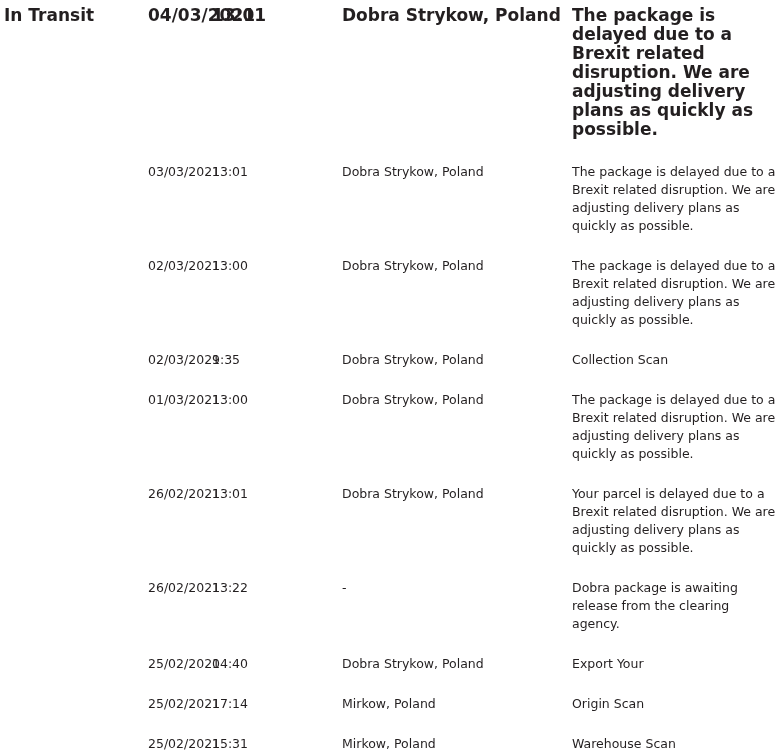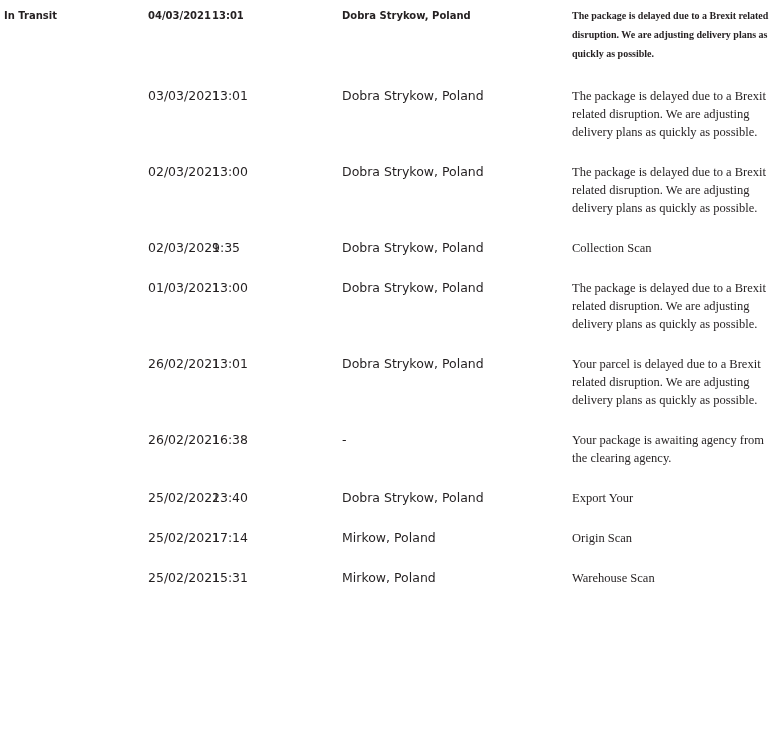--- a/index.html
+++ b/index.html
@@ -25,41 +25,41 @@
   }
   .col-status  { width: 148px; }
   .col-date    { width: 64px;  }
   .col-time    { width: 130px; }
   .col-loc     { width: 230px; }
   .col-desc    { width: 207px; }
 
   
   .row-head td {
     font-weight: bold;
-    font-size: 10px;
+    font-size: 17px;
     line-height: 19px;
     padding-top: 6px;
   }
   .row-head .status { padding-left: 4px; }
   .row-head .desc   { padding-right: 8px; }
 
   
   .row td {
     font-size: 12.5px;
     line-height: 18px;
   }
   .row .date,
   .row .time,
   .row .loc,
   .row .desc {
     color: #231f20;
   }
   .cell-date { white-space: nowrap; }
   .cell-time { white-space: nowrap; }
-  .desc { padding-right: 10px; font-family: Liberation Serif, serif; }
+  .desc { padding-right: 10px; }
   .spacer-row td { height: 24px; }
   .row-gap-lg td { height: 22px; }
 </style>
 </head>
 <body>
 
 <table class="tracking-table">
   <colgroup>
     <col class="col-status">
     <col class="col-date">
@@ -130,32 +130,32 @@
       <td class="loc">Dobra Strykow, Poland</td>
       <td class="desc">Your parcel is delayed due to a Brexit related disruption. We are adjusting delivery plans as quickly as possible.</td>
     </tr>
     <tr class="row-gap-lg">
         <td colspan="5"></td>
       </tr>
 
     <tr class="row">
       <td class="status"></td>
       <td class="cell-date">26/02/2021</td>
-      <td class="cell-time">16:38</td>
+      <td class="cell-time">13:22</td>
       <td class="loc">-</td>
-      <td class="desc">Your package is awaiting agency from the clearing agency.</td>
+      <td class="desc">Dobra package is awaiting release from the clearing agency.</td>
     </tr>
     <tr class="row-gap-lg">
         <td colspan="5"></td>
       </tr>
 
     <tr class="row">
       <td class="status"></td>
       <td class="cell-date">25/02/2021</td>
-      <td class="cell-time">23:40</td>
+      <td class="cell-time">04:40</td>
       <td class="loc">Dobra Strykow, Poland</td>
       <td class="desc">Export Your</td>
     </tr>
     <tr class="row-gap-lg">
         <td colspan="5"></td>
       </tr>
 
     <tr class="row">
       <td class="status"></td>
       <td class="cell-date">25/02/2021</td>

